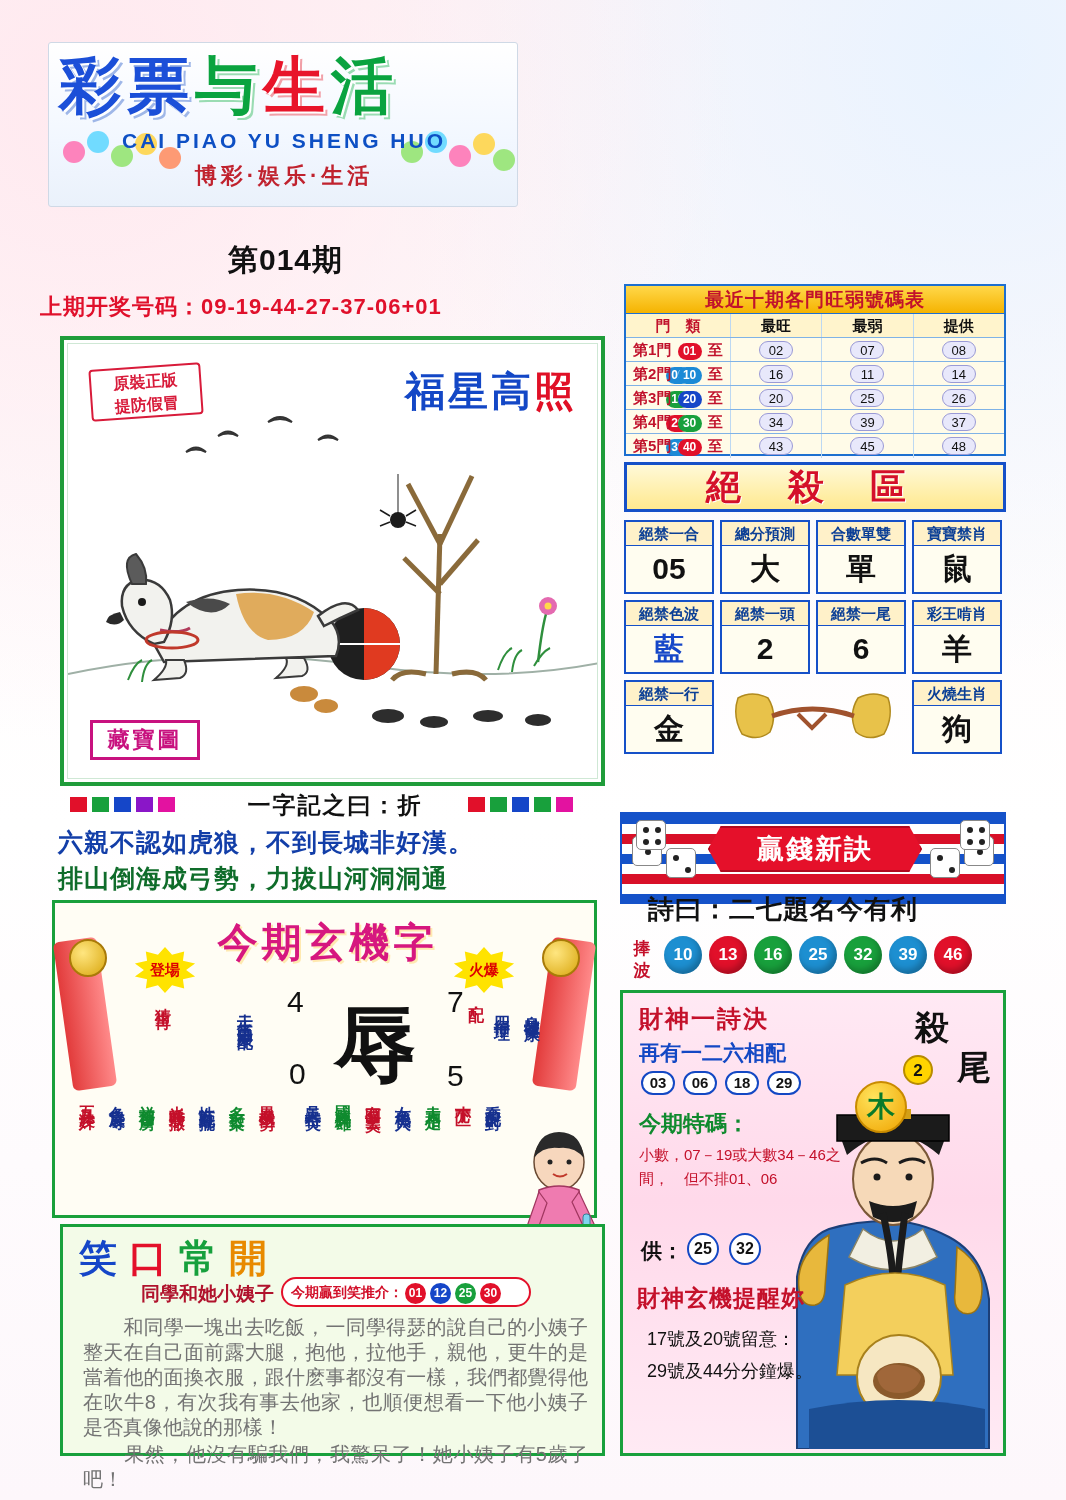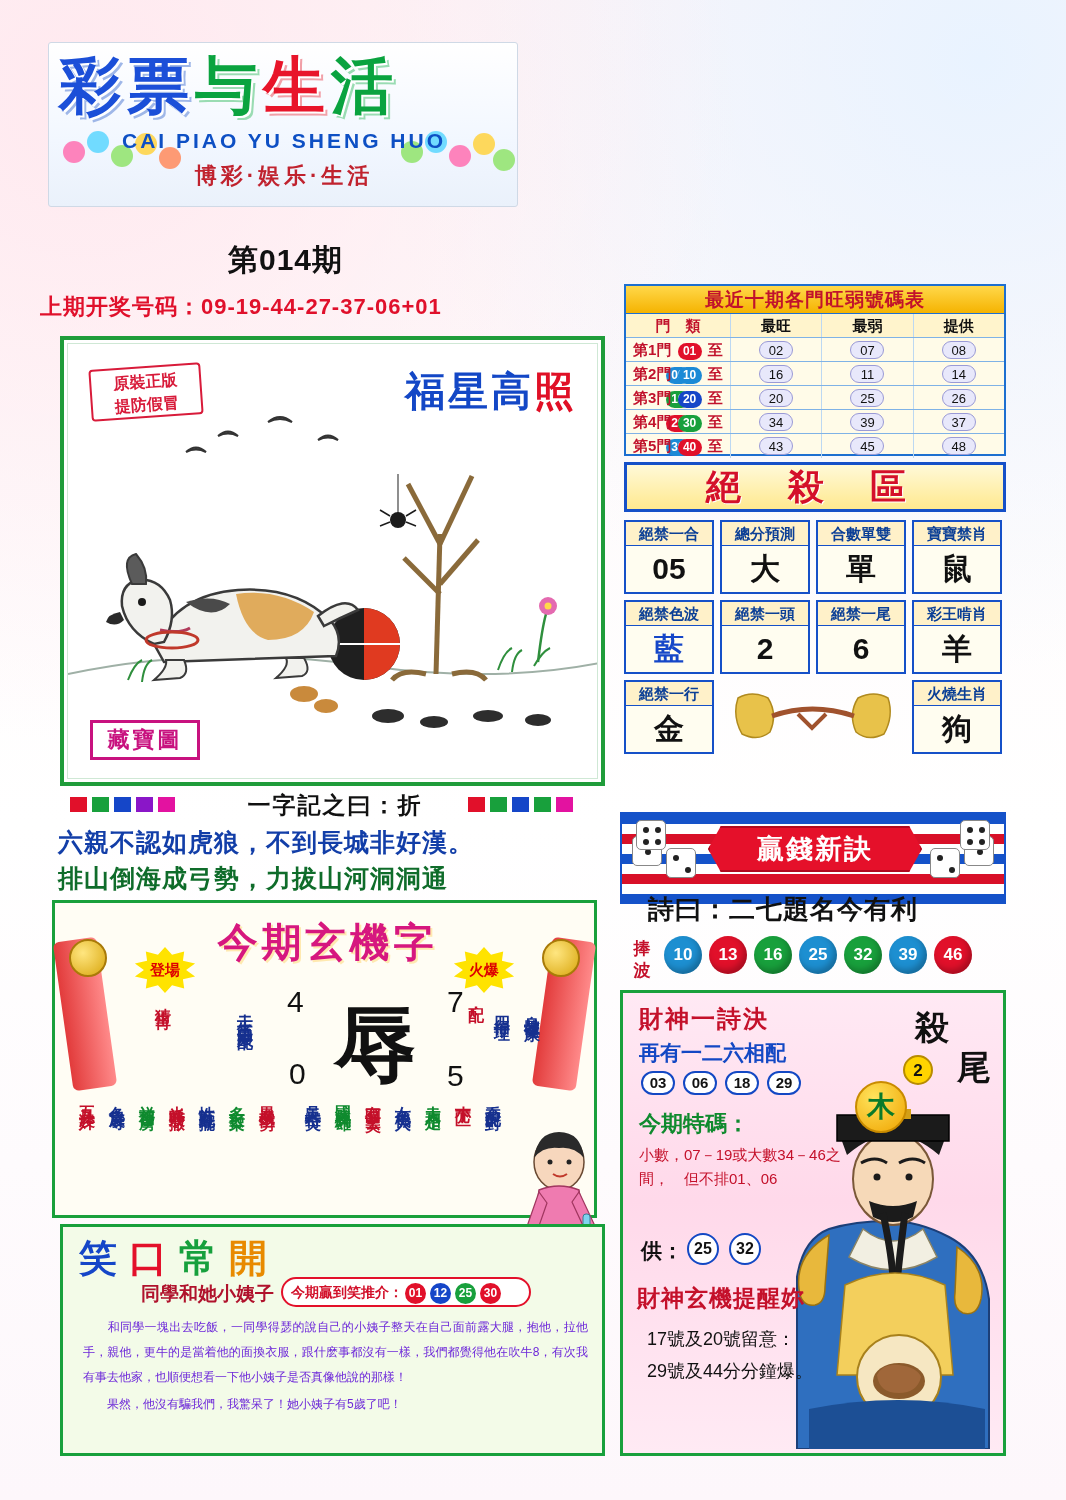--- a/index.html
+++ b/index.html
@@ -158,21 +158,21 @@
     font-size:14px; color:#d2102a; font-weight:bold; line-height:26px; padding-left:8px;
     white-space:nowrap;
   }
   .mini-ball {
     display:inline-block; width:21px; height:21px; border-radius:50%;
     color:#fff; font-size:12px; text-align:center; line-height:21px; margin:0 2px;
     vertical-align:middle;
   }
   .joke-body {
     position:absolute; left:20px; top:88px; width:505px;
-    font-size:12px; line-height:25px; color:#6d28d9; text-align:justify;
+    font-size:20px; line-height:25px; color:#737373; text-align:justify;
   }
   .joke-body p { margin:0 0 2px 0; }
 
   
   .rank-table {
     position:absolute; left:624px; top:284px; width:382px; height:172px;
     border:2px solid #1d6fd0; background:#fffbe8;
   }
   .rt-title {
     height:28px; background:linear-gradient(180deg,#ffd84a,#f5b301);

